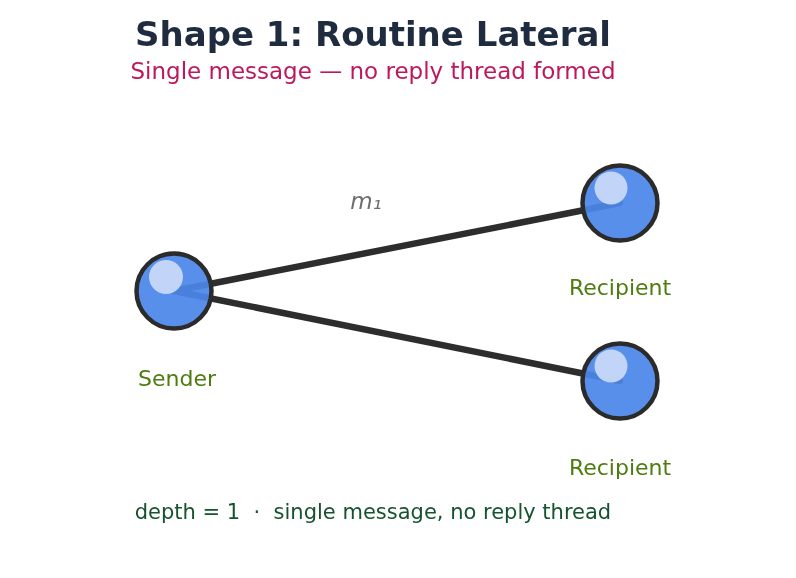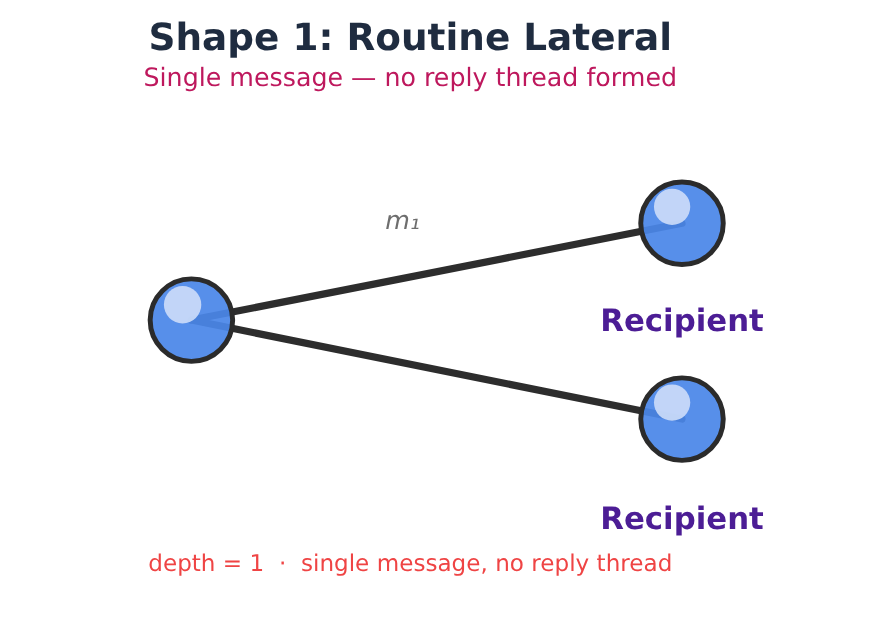--- a/index.html
+++ b/index.html
@@ -48,37 +48,36 @@
     transform: translateX(-50%);
     font-size: 23px;
     font-style: italic;
     color: #6e6e6e;
     line-height: 1.2;
     white-space: nowrap;
   }
   .node-label {
     position: absolute;
     transform: translateX(-50%);
-    font-size: 28px;
-    color: #4c1d95;
+    font-size: 22px;
+    color: #4d7c0f;
     line-height: 1.2;
     white-space: nowrap;
-    font-weight: bold;
   }
   .node-label.sender    { top: 366px; left: 177px; }
   .node-label.rec-top   { top: 275px; left: 620px; }
   .node-label.rec-bottom{ top: 455px; left: 620px; }
   .caption {
     position: absolute;
     top: 500px;
     left: 0;
     width: 100%;
     text-align: center;
     font-size: 21px;
-    color: #ef4444;
+    color: #14532d;
     line-height: 1.2;
     white-space: pre;
   }
   .node-body   { stroke: #2b2b2b; stroke-width: 4.5; fill-opacity: 0.93; }
   .node-shine  { fill-opacity: 0.92; }
   .edge-line   { stroke-width: 6.5; stroke-linecap: round; }
 </style>
 </head>
 <body>
 
@@ -105,20 +104,21 @@
     </g>
 
     <g>
       <circle class="node-body" cx="620" cy="381" r="37.5" fill="#4a86e8"></circle>
       <circle class="node-shine" cx="611" cy="366" r="16.5" fill="#cbdbf8"></circle>
     </g>
   </svg>
 
   <div class="edge-label">m₁</div>
 
+  <div class="node-label sender">Sender</div>
 
   <div class="node-label rec-top">Recipient</div>
 
   <div class="node-label rec-bottom">Recipient</div>
 
   <div class="caption">depth = 1  ·  single message, no reply thread</div>
 
 </div>
 
 </body></html>

